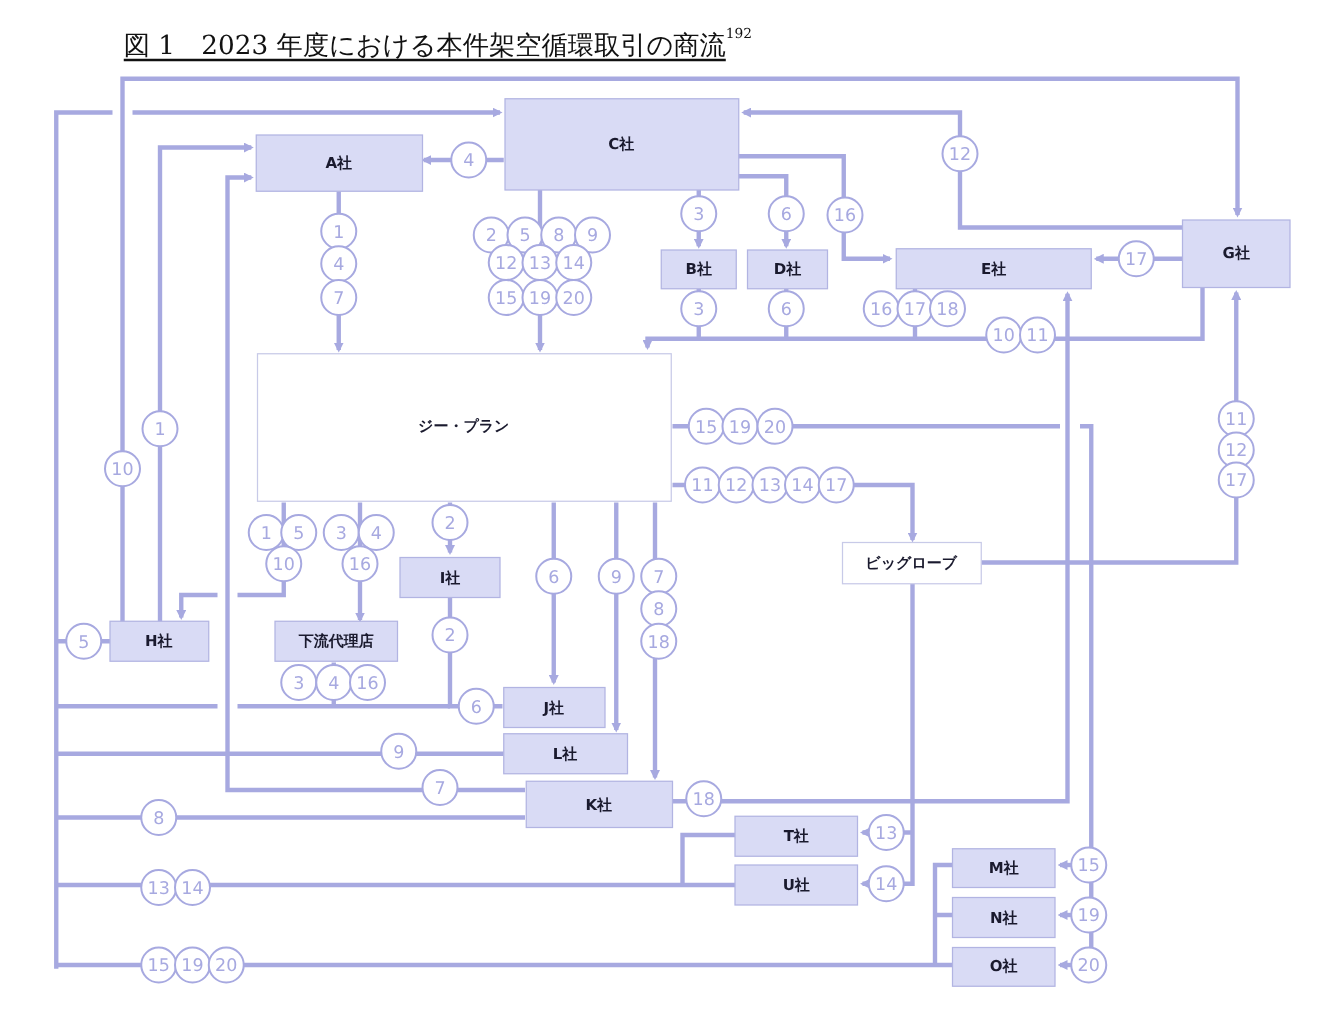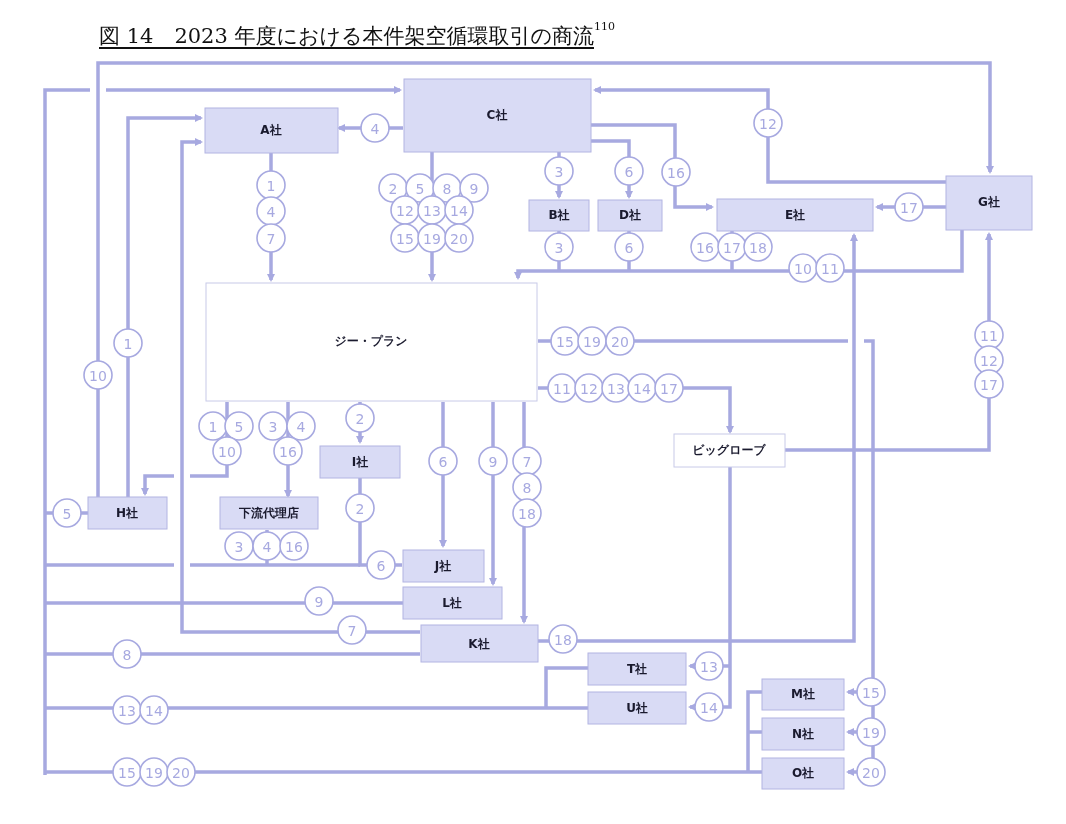--- a/index.html
+++ b/index.html
@@ -12,21 +12,21 @@
   .nbox{fill:#d9dbf5;stroke:#b2b4e2;stroke-width:1;}
   .wbox{fill:#fff;stroke:#c8cae8;stroke-width:1;}
   .ntext{font-family:"DejaVu Sans",sans-serif;font-size:12px;font-weight:bold;fill:#1a1a2e;text-anchor:middle;dominant-baseline:central;}
   .circ{fill:#fff;stroke:#a7a9e0;stroke-width:1.6;}
   .ctext{font-family:"DejaVu Sans",sans-serif;font-size:14px;fill:#a7a9e0;text-anchor:middle;dominant-baseline:central;}
   .arr{fill:#a7a9e0;}
 </style>
 </head>
 <body>
 
-<div id="title"><span class="main">図 14　2023 年度における本件架空循環取引の商流</span><sup>110</sup></div>
+<div id="title"><span class="main">図 1　2023 年度における本件架空循環取引の商流</span><sup>192</sup></div>
 
 <svg width="1066" height="824" viewBox="0 0 1066 824">
   <defs>
     <marker id="ah" markerWidth="8" markerHeight="8" refX="6" refY="4" orient="auto" markerUnits="userSpaceOnUse">
       <path d="M0,0 L8,4 L0,8 z" class="arr"></path>
     </marker>
   </defs>
 
   <g>
 

